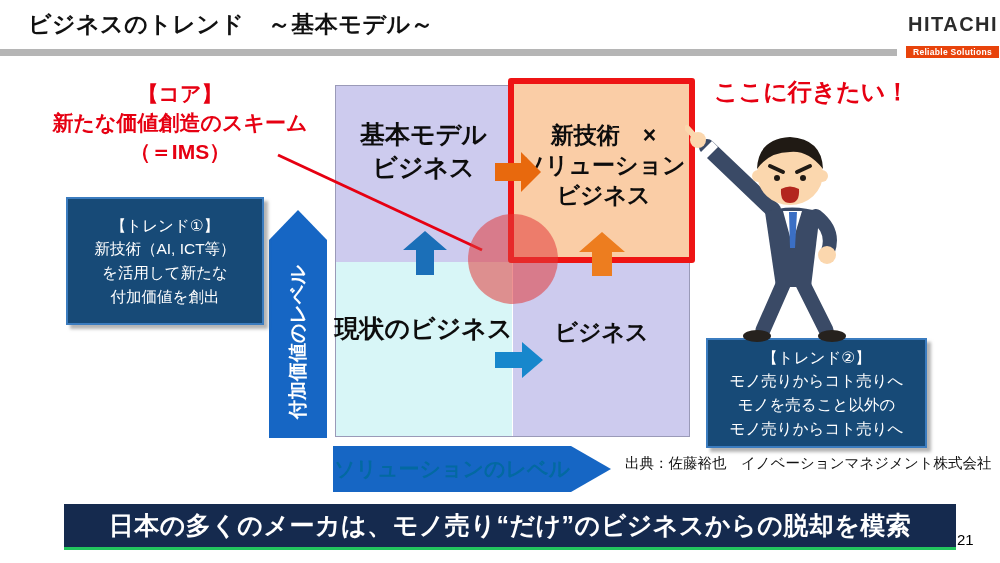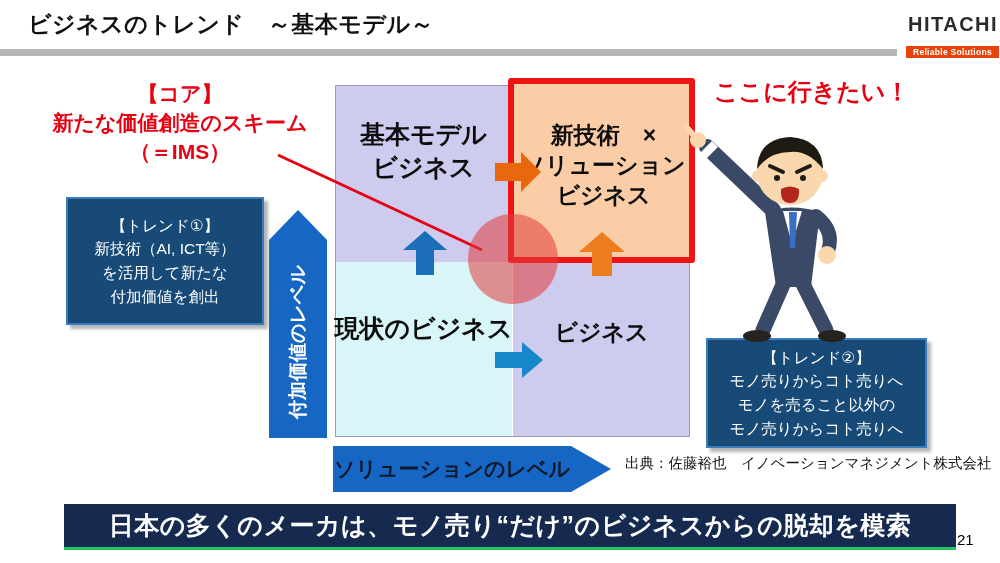--- a/index.html
+++ b/index.html
@@ -44,21 +44,21 @@
   .overlay-line { left:0; top:0; width:1000px; height:563px; z-index:4; pointer-events:none; }
 
   
   .y-axis-arrow { left:269px; top:210px; z-index:3; }
   .y-axis-label { left:298px; top:342px; width:210px; height:26px;
     transform:translate(-50%,-50%) rotate(-90deg); text-align:center;
     color:#fff; font-size:19px; font-weight:700; z-index:4; }
   .x-axis-arrow { left:333px; top:446px; z-index:3; }
   .x-axis-label { left:333px; top:446px; width:238px; height:46px;
     display:flex; align-items:center; justify-content:center;
-    color:#0f172a; font-size:21px; font-weight:700; z-index:4; }
+    color:#0369a1; font-size:21px; font-weight:700; z-index:4; }
 
   
   .trend-box { background:#174a77; border:2px solid #3b7cbf; color:#fff;
     text-align:center; box-shadow:4px 4px 3px rgba(120,120,120,.55);
     display:flex; flex-direction:column; justify-content:center;
     font-size:15.5px; line-height:1.52; font-weight:500; z-index:6; }
   .trend1 { left:66px;  top:197px; width:198px; height:128px; }
   .trend2 { left:706px; top:338px; width:221px; height:110px; }
 
   

